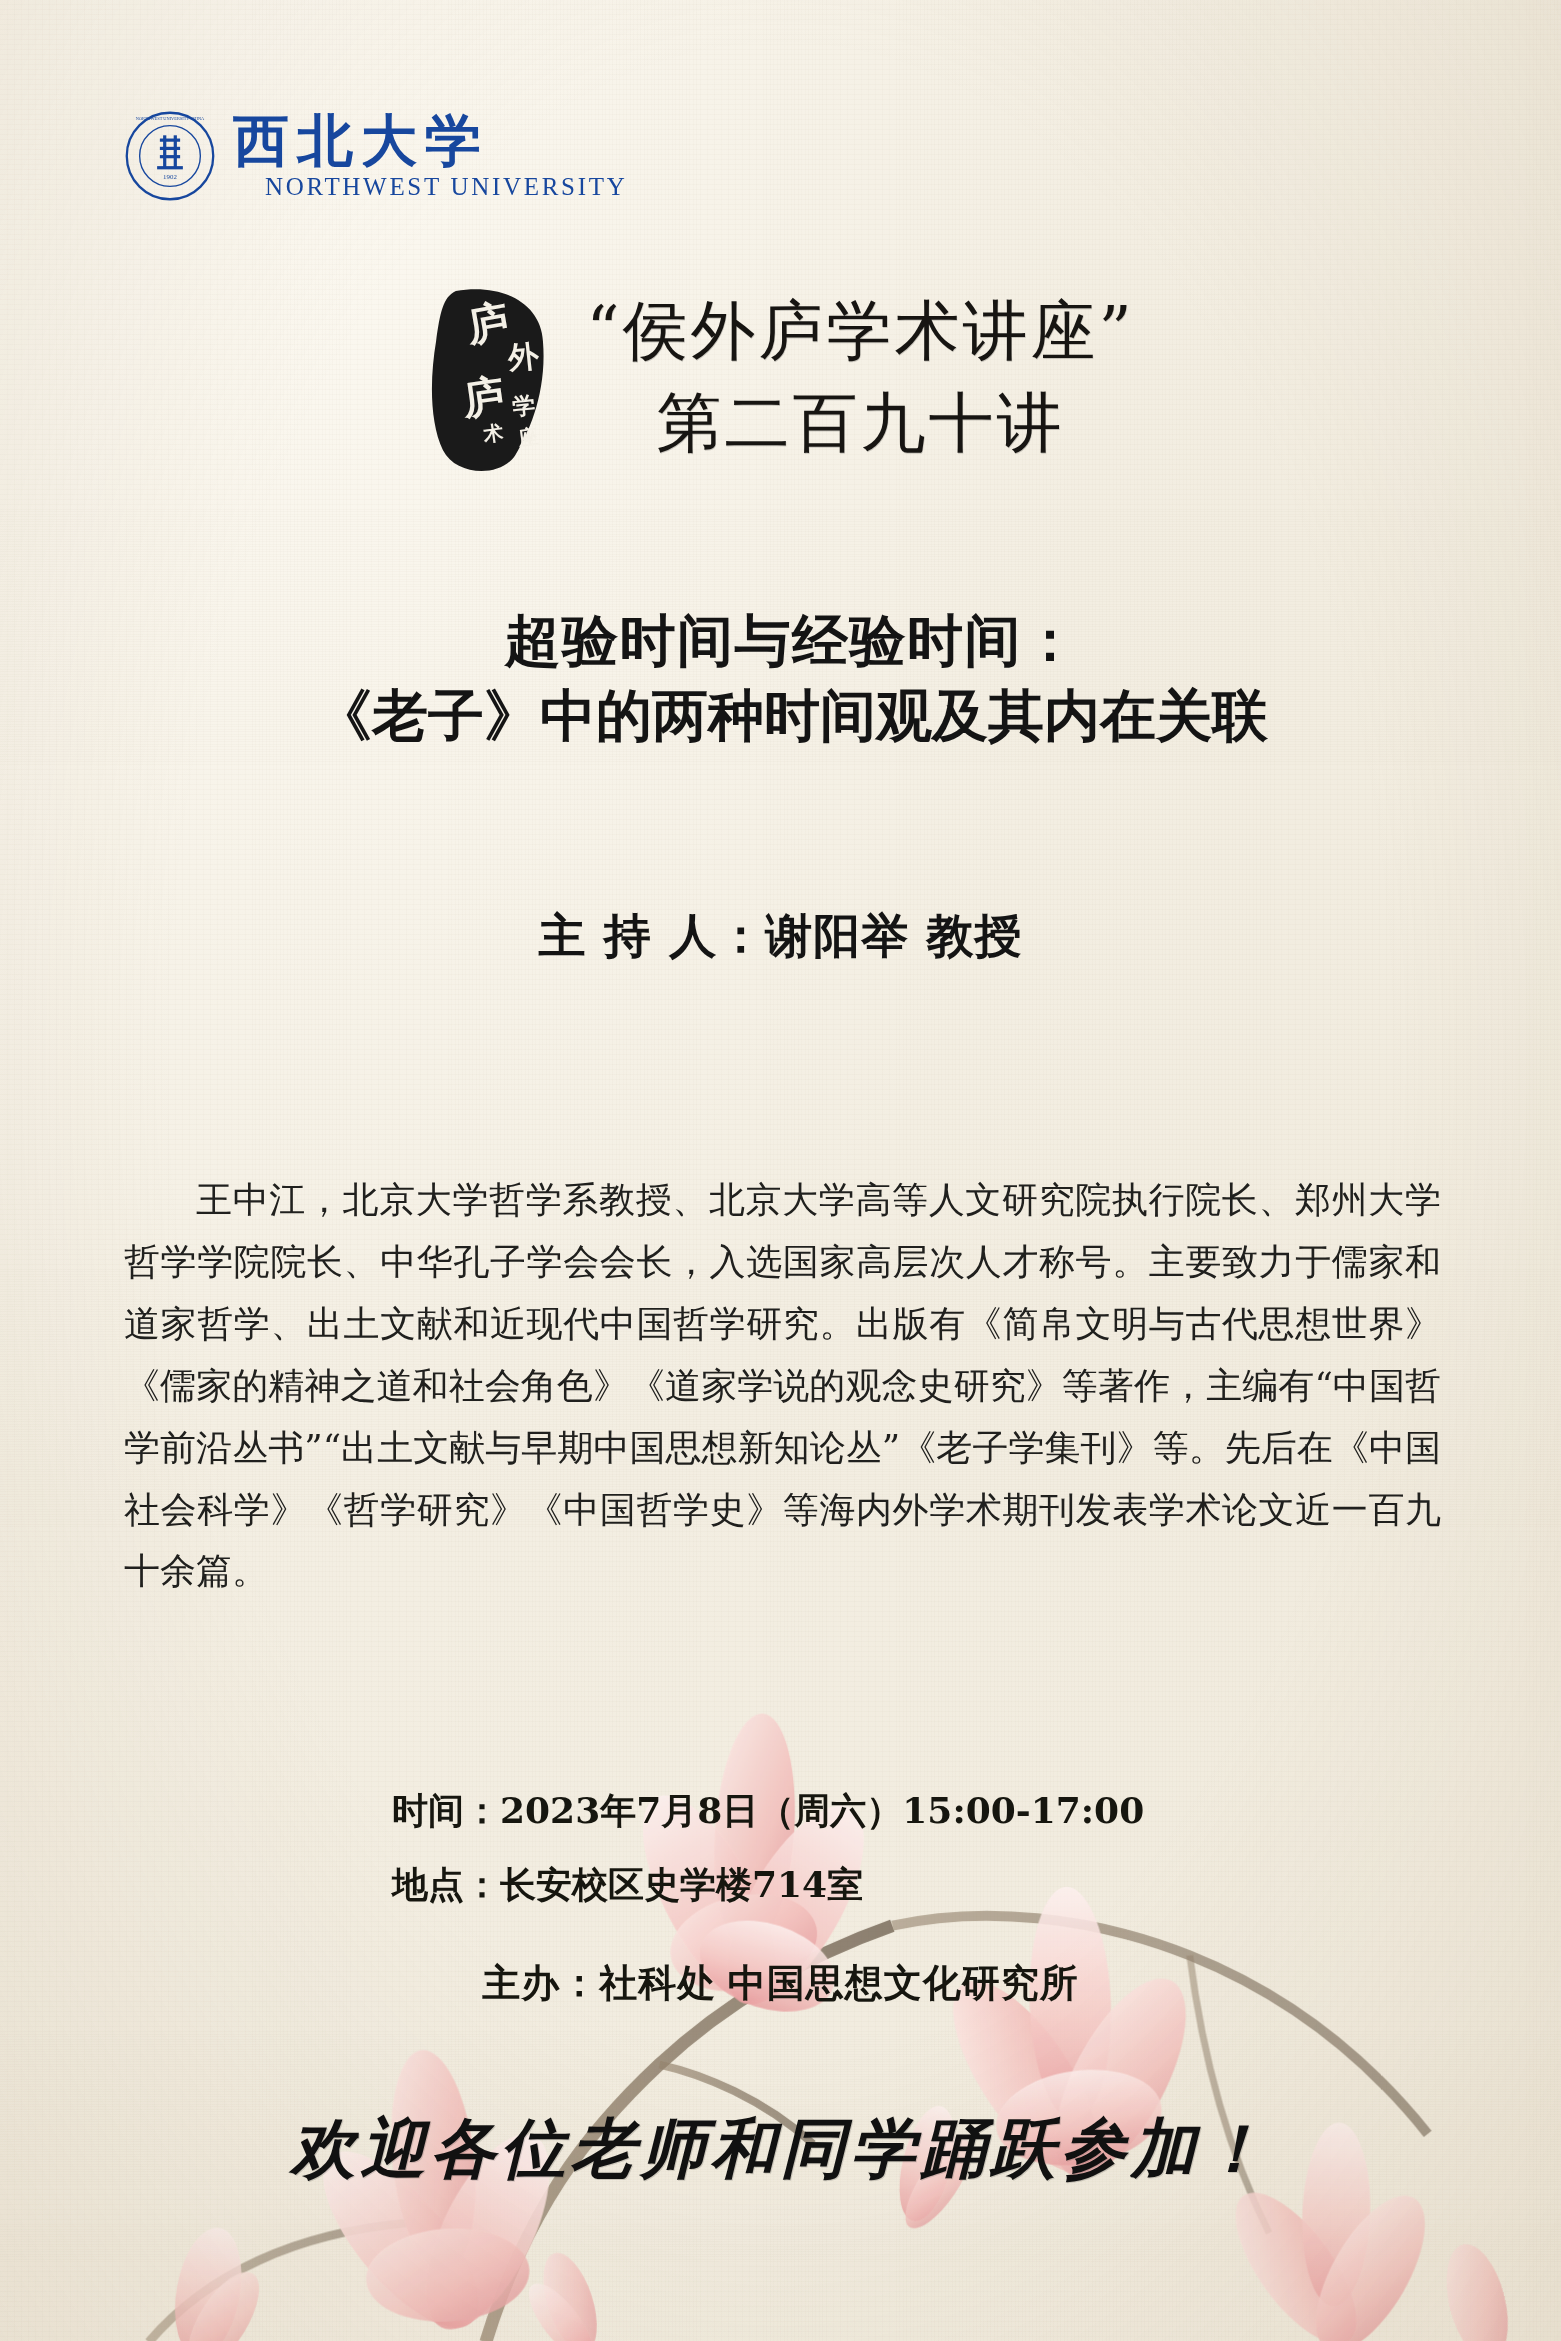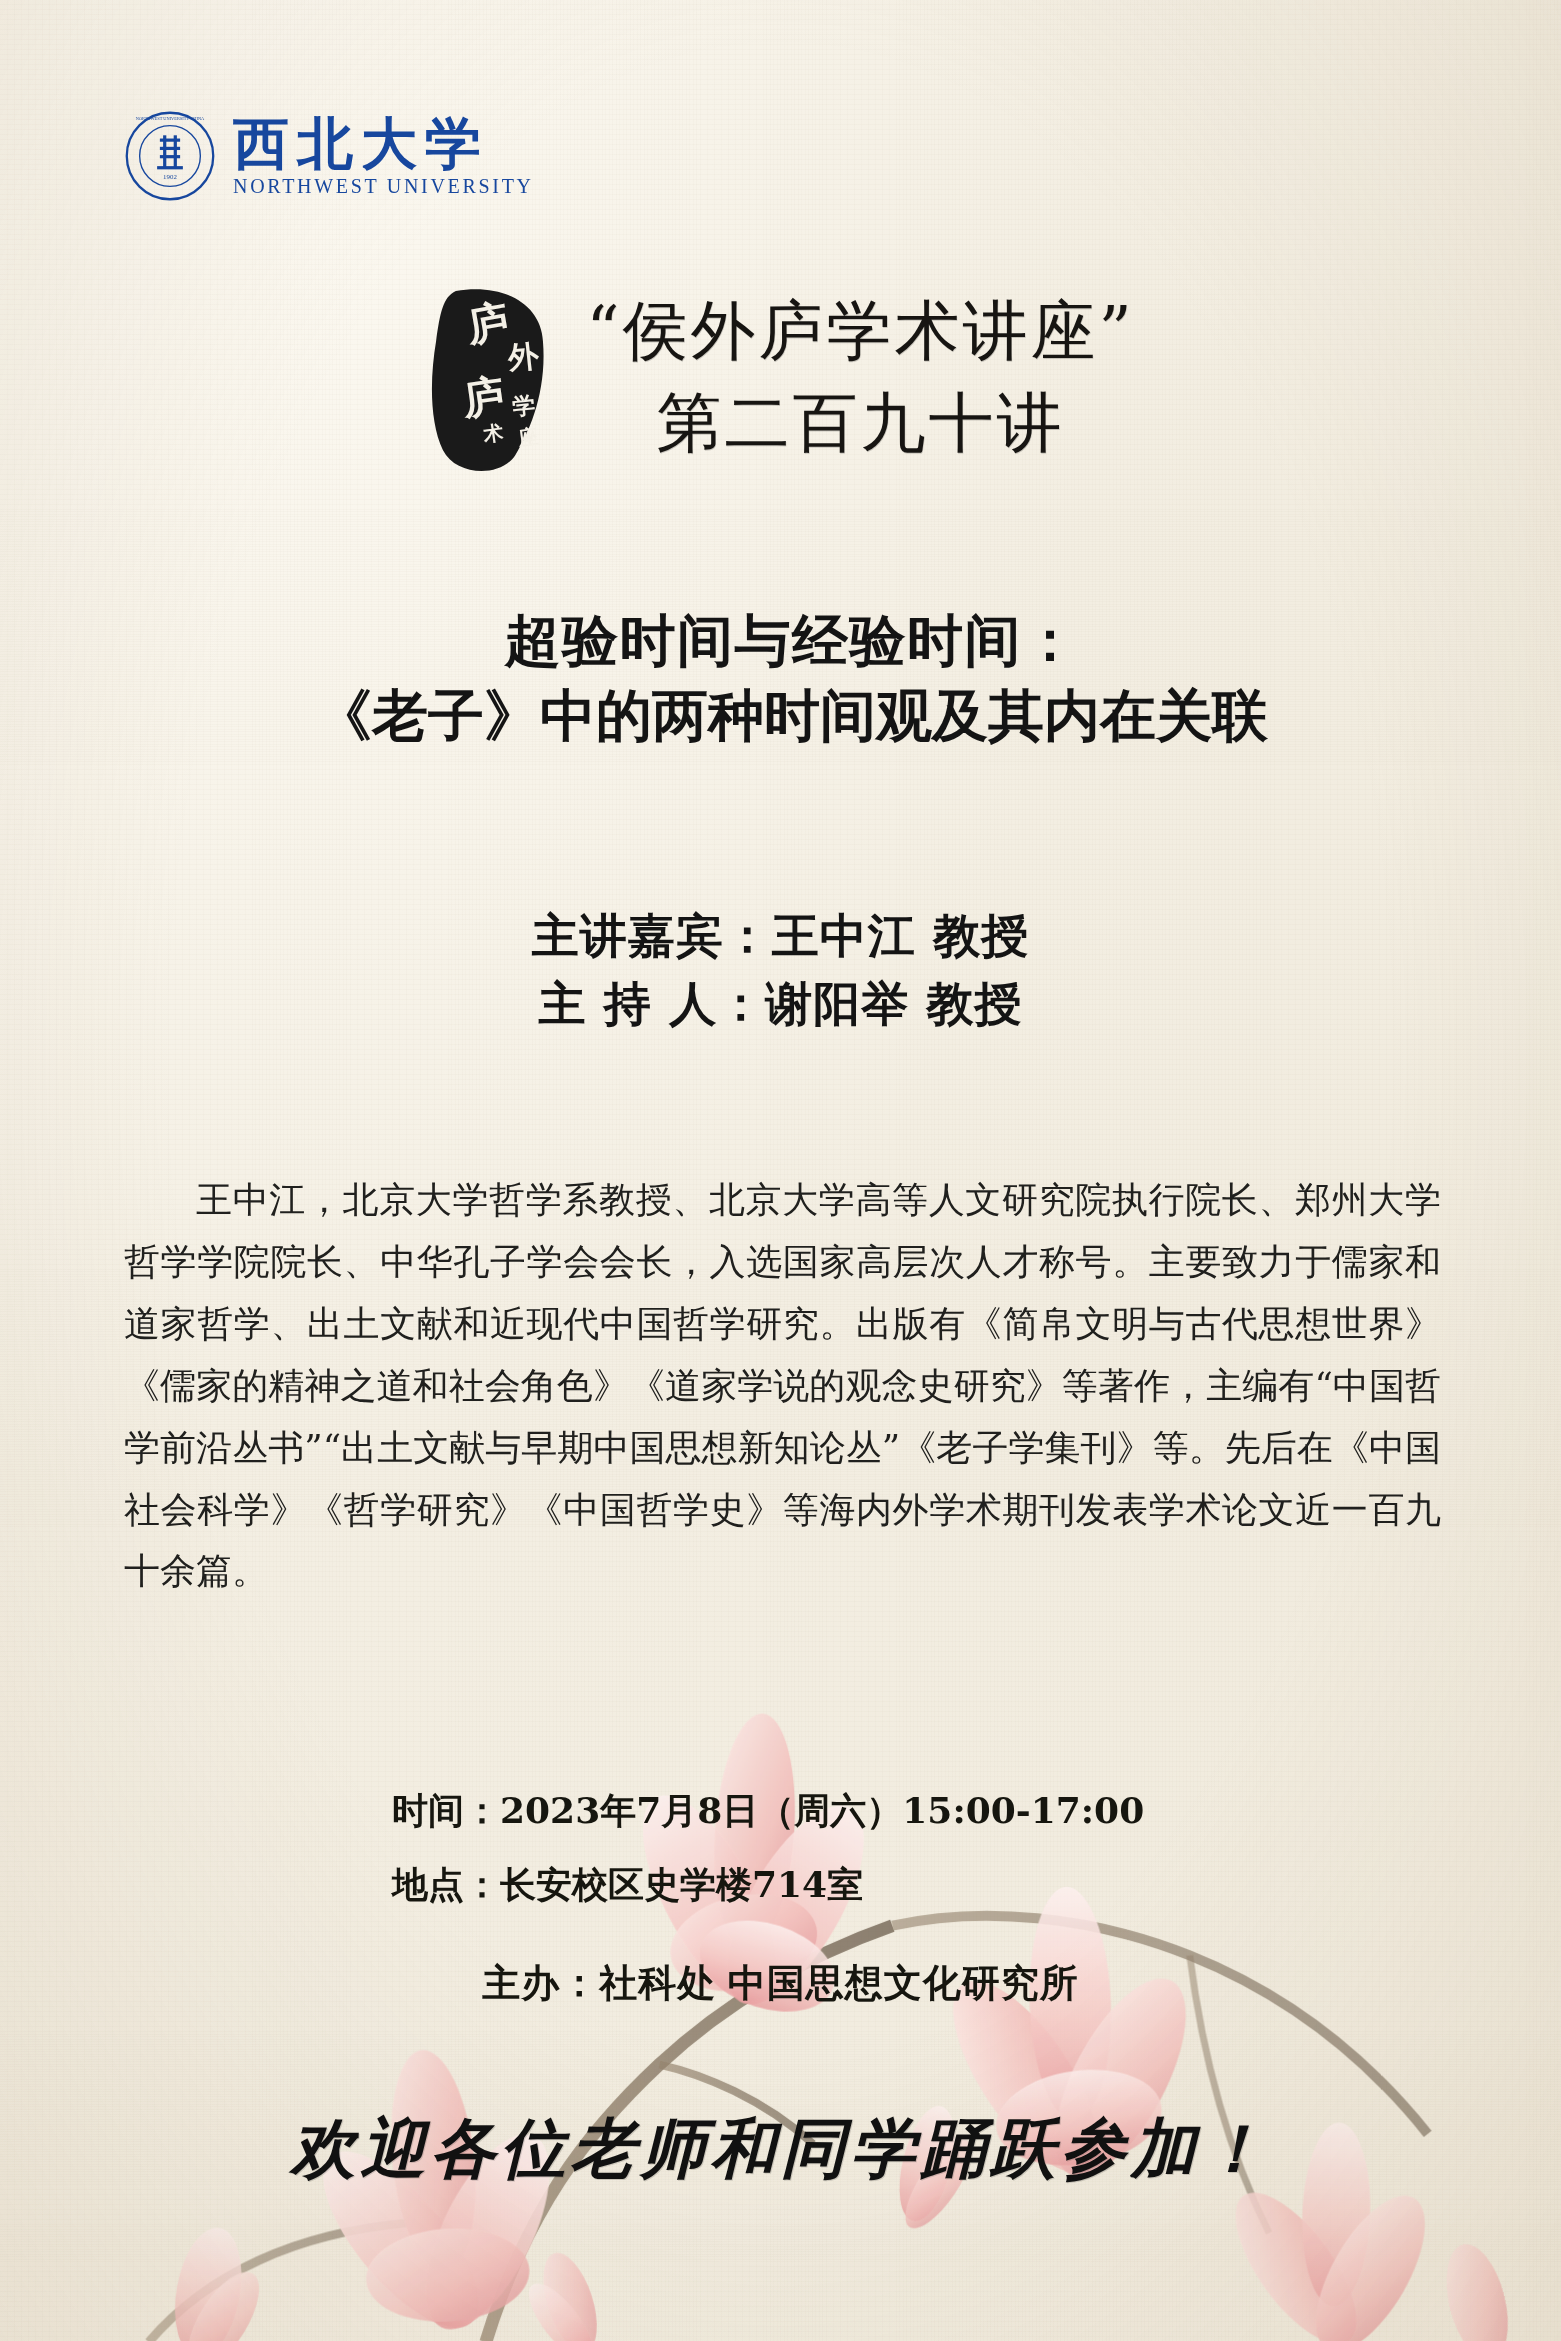--- a/index.html
+++ b/index.html
@@ -70,24 +70,25 @@
     color: #17479e;
   }
   #logo-cn {
     font-size: 56px;
     letter-spacing: 8px;
     font-weight: 700;
     line-height: 1.05;
     font-family: "DejaVu Serif", serif;
   }
   #logo-en {
-    font-size: 20px;
+    font-size: 25px;
     letter-spacing: 2.7px;
     font-family: "Liberation Serif", serif;
     margin-top: 3px;
+    margin-left: 32px;
   }
 
   
   #series-block {
     position: absolute;
     left: 0;
     right: 0;
     top: 278px;
     display: flex;
     justify-content: center;
@@ -341,21 +342,20 @@
       <div class="series-line">第二百九十讲</div>
     </div>
   </div>
 
   <div id="main-title">
     <div class="t1">超验时间与经验时间：</div>
     <div class="t2">《老子》中的两种时间观及其内在关联</div>
   </div>
 
   <div id="speakers">
-    <div class="line">主讲嘉宾：王中江 教授</div>
     <div class="line">主 持 人：谢阳举 教授</div>
   </div>
 
   <div id="bio">
     <p>王中江，北京大学哲学系教授、北京大学高等人文研究院执行院长、郑州大学哲学学院院长、中华孔子学会会长，入选国家高层次人才称号。主要致力于儒家和道家哲学、出土文献和近现代中国哲学研究。出版有《简帛文明与古代思想世界》《儒家的精神之道和社会角色》《道家学说的观念史研究》等著作，主编有“中国哲学前沿丛书”“出土文献与早期中国思想新知论丛”《老子学集刊》等。先后在《中国社会科学》《哲学研究》《中国哲学史》等海内外学术期刊发表学术论文近一百九十余篇。</p>
   </div>
 
   <div id="details">
     <div class="row">
       <span>时间：</span><span>2023年7月8日（周六）15:00-17:00</span>

